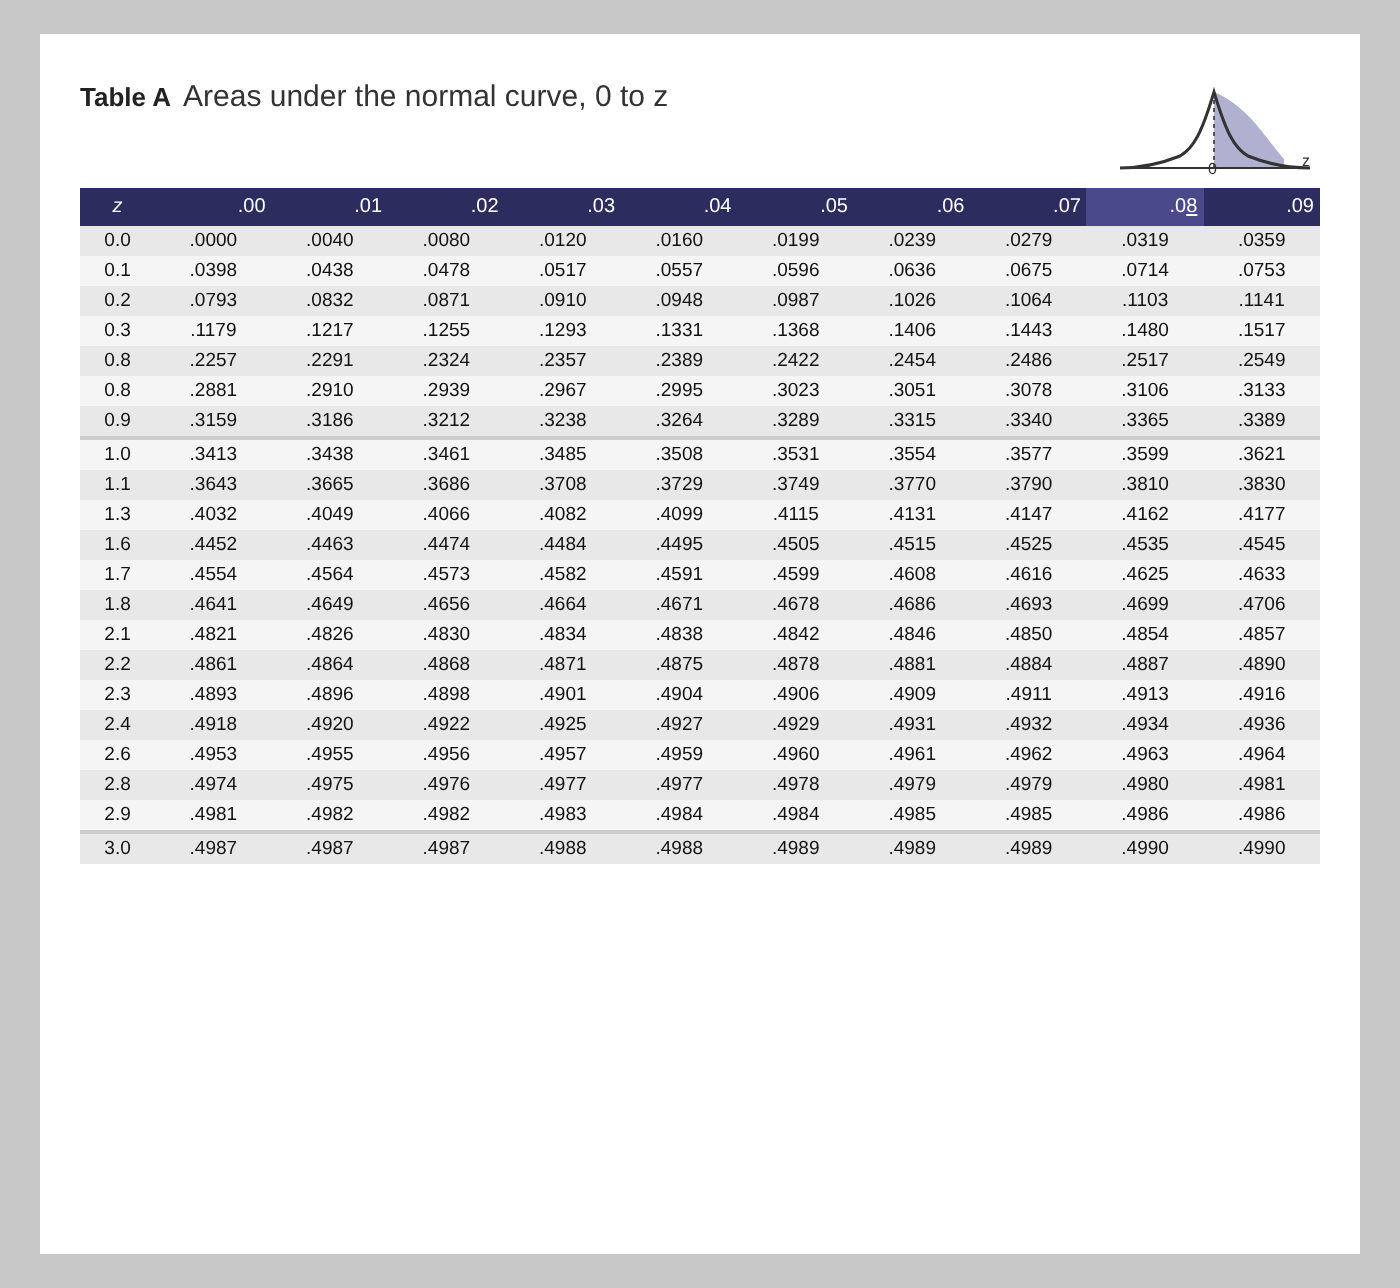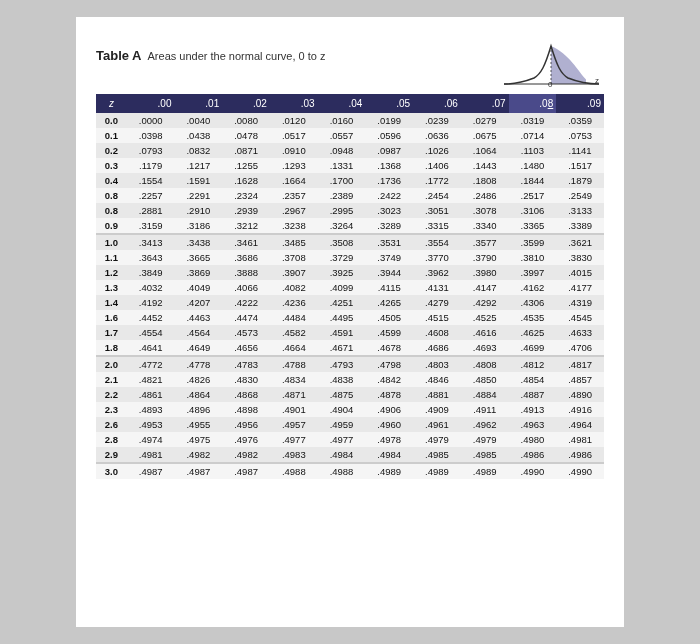--- a/index.html
+++ b/index.html
@@ -7,44 +7,44 @@
       background: #c8c8c8;
       display: flex;
       justify-content: center;
       align-items: center;
       width: 700px;
       min-height: 644px;
       font-family: Arial, sans-serif;
     }
     .page-container {
       background: #fff;
-      width: 548px;
+      width: 660px;
       min-height: 610px;
       padding: 16px 20px 16px 20px;
       position: relative;
     }
     .header-area {
       display: flex;
       align-items: flex-start;
       justify-content: space-between;
       margin-bottom: 6px;
     }
     .table-title-area {
       display: flex;
       flex-direction: column;
     }
     .table-label {
       font-size: 13px;
       font-weight: bold;
       color: #222;
     }
     .table-subtitle {
-      font-size: 11px;
+      font-size: 15px;
       color: #333;
-      margin-top: 17px;
+      margin-top: 7px;
       text-align: right;
     }
     .bell-curve-container {
       width: 110px;
       height: 55px;
       display: flex;
       align-items: flex-end;
       justify-content: flex-end;
     }
     .data-table {
@@ -76,21 +76,21 @@
     .data-table tbody tr:nth-child(even) {
       background: #f5f5f5;
     }
     .data-table tbody td {
       padding: 2px 3px;
       text-align: center;
       font-size: 9.5px;
       color: #111;
     }
     .data-table tbody td:first-child {
-      font-weight: bold;
+      font-weight: normal;
       color: #111;
     }
     
     .group-sep td {
       border-top: 2px solid #ccc !important;
     }
     
     .highlight-col {
       background: #4a4a8a !important;
       font-weight: bold;
@@ -194,33 +194,20 @@
           <td>.1255</td>
           <td>.1293</td>
           <td>.1331</td>
           <td>.1368</td>
           <td>.1406</td>
           <td>.1443</td>
           <td>.1480</td>
           <td>.1517</td>
         </tr>
         <tr>
-          <td>0.4</td>
-          <td>.1554</td>
-          <td>.1591</td>
-          <td>.1628</td>
-          <td>.1664</td>
-          <td>.1700</td>
-          <td>.1736</td>
-          <td>.1772</td>
-          <td>.1808</td>
-          <td>.1844</td>
-          <td>.1879</td>
-        </tr>
-        <tr>
           <td>0.8</td>
           <td>.2257</td>
           <td>.2291</td>
           <td>.2324</td>
           <td>.2357</td>
           <td>.2389</td>
           <td>.2422</td>
           <td>.2454</td>
           <td>.2486</td>
           <td>.2517</td>
@@ -272,59 +259,33 @@
           <td>.3686</td>
           <td>.3708</td>
           <td>.3729</td>
           <td>.3749</td>
           <td>.3770</td>
           <td>.3790</td>
           <td>.3810</td>
           <td>.3830</td>
         </tr>
         <tr>
-          <td>1.2</td>
-          <td>.3849</td>
-          <td>.3869</td>
-          <td>.3888</td>
-          <td>.3907</td>
-          <td>.3925</td>
-          <td>.3944</td>
-          <td>.3962</td>
-          <td>.3980</td>
-          <td>.3997</td>
-          <td>.4015</td>
-        </tr>
-        <tr>
           <td>1.3</td>
           <td>.4032</td>
           <td>.4049</td>
           <td>.4066</td>
           <td>.4082</td>
           <td>.4099</td>
           <td>.4115</td>
           <td>.4131</td>
           <td>.4147</td>
           <td>.4162</td>
           <td>.4177</td>
         </tr>
         <tr>
-          <td>1.4</td>
-          <td>.4192</td>
-          <td>.4207</td>
-          <td>.4222</td>
-          <td>.4236</td>
-          <td>.4251</td>
-          <td>.4265</td>
-          <td>.4279</td>
-          <td>.4292</td>
-          <td>.4306</td>
-          <td>.4319</td>
-        </tr>
-        <tr>
           <td>1.6</td>
           <td>.4452</td>
           <td>.4463</td>
           <td>.4474</td>
           <td>.4484</td>
           <td>.4495</td>
           <td>.4505</td>
           <td>.4515</td>
           <td>.4525</td>
           <td>.4535</td>
@@ -349,33 +310,20 @@
           <td>.4649</td>
           <td>.4656</td>
           <td>.4664</td>
           <td>.4671</td>
           <td>.4678</td>
           <td>.4686</td>
           <td>.4693</td>
           <td>.4699</td>
           <td>.4706</td>
         </tr>
-        <tr class="group-sep">
-          <td>2.0</td>
-          <td>.4772</td>
-          <td>.4778</td>
-          <td>.4783</td>
-          <td>.4788</td>
-          <td>.4793</td>
-          <td>.4798</td>
-          <td>.4803</td>
-          <td>.4808</td>
-          <td>.4812</td>
-          <td>.4817</td>
-        </tr>
         <tr>
           <td>2.1</td>
           <td>.4821</td>
           <td>.4826</td>
           <td>.4830</td>
           <td>.4834</td>
           <td>.4838</td>
           <td>.4842</td>
           <td>.4846</td>
           <td>.4850</td>
@@ -400,20 +348,33 @@
           <td>.4893</td>
           <td>.4896</td>
           <td>.4898</td>
           <td>.4901</td>
           <td>.4904</td>
           <td>.4906</td>
           <td>.4909</td>
           <td>.4911</td>
           <td>.4913</td>
           <td>.4916</td>
+        </tr>
+        <tr>
+          <td>2.4</td>
+          <td>.4918</td>
+          <td>.4920</td>
+          <td>.4922</td>
+          <td>.4925</td>
+          <td>.4927</td>
+          <td>.4929</td>
+          <td>.4931</td>
+          <td>.4932</td>
+          <td>.4934</td>
+          <td>.4936</td>
         </tr>
         <tr>
           <td>2.6</td>
           <td>.4953</td>
           <td>.4955</td>
           <td>.4956</td>
           <td>.4957</td>
           <td>.4959</td>
           <td>.4960</td>
           <td>.4961</td>

